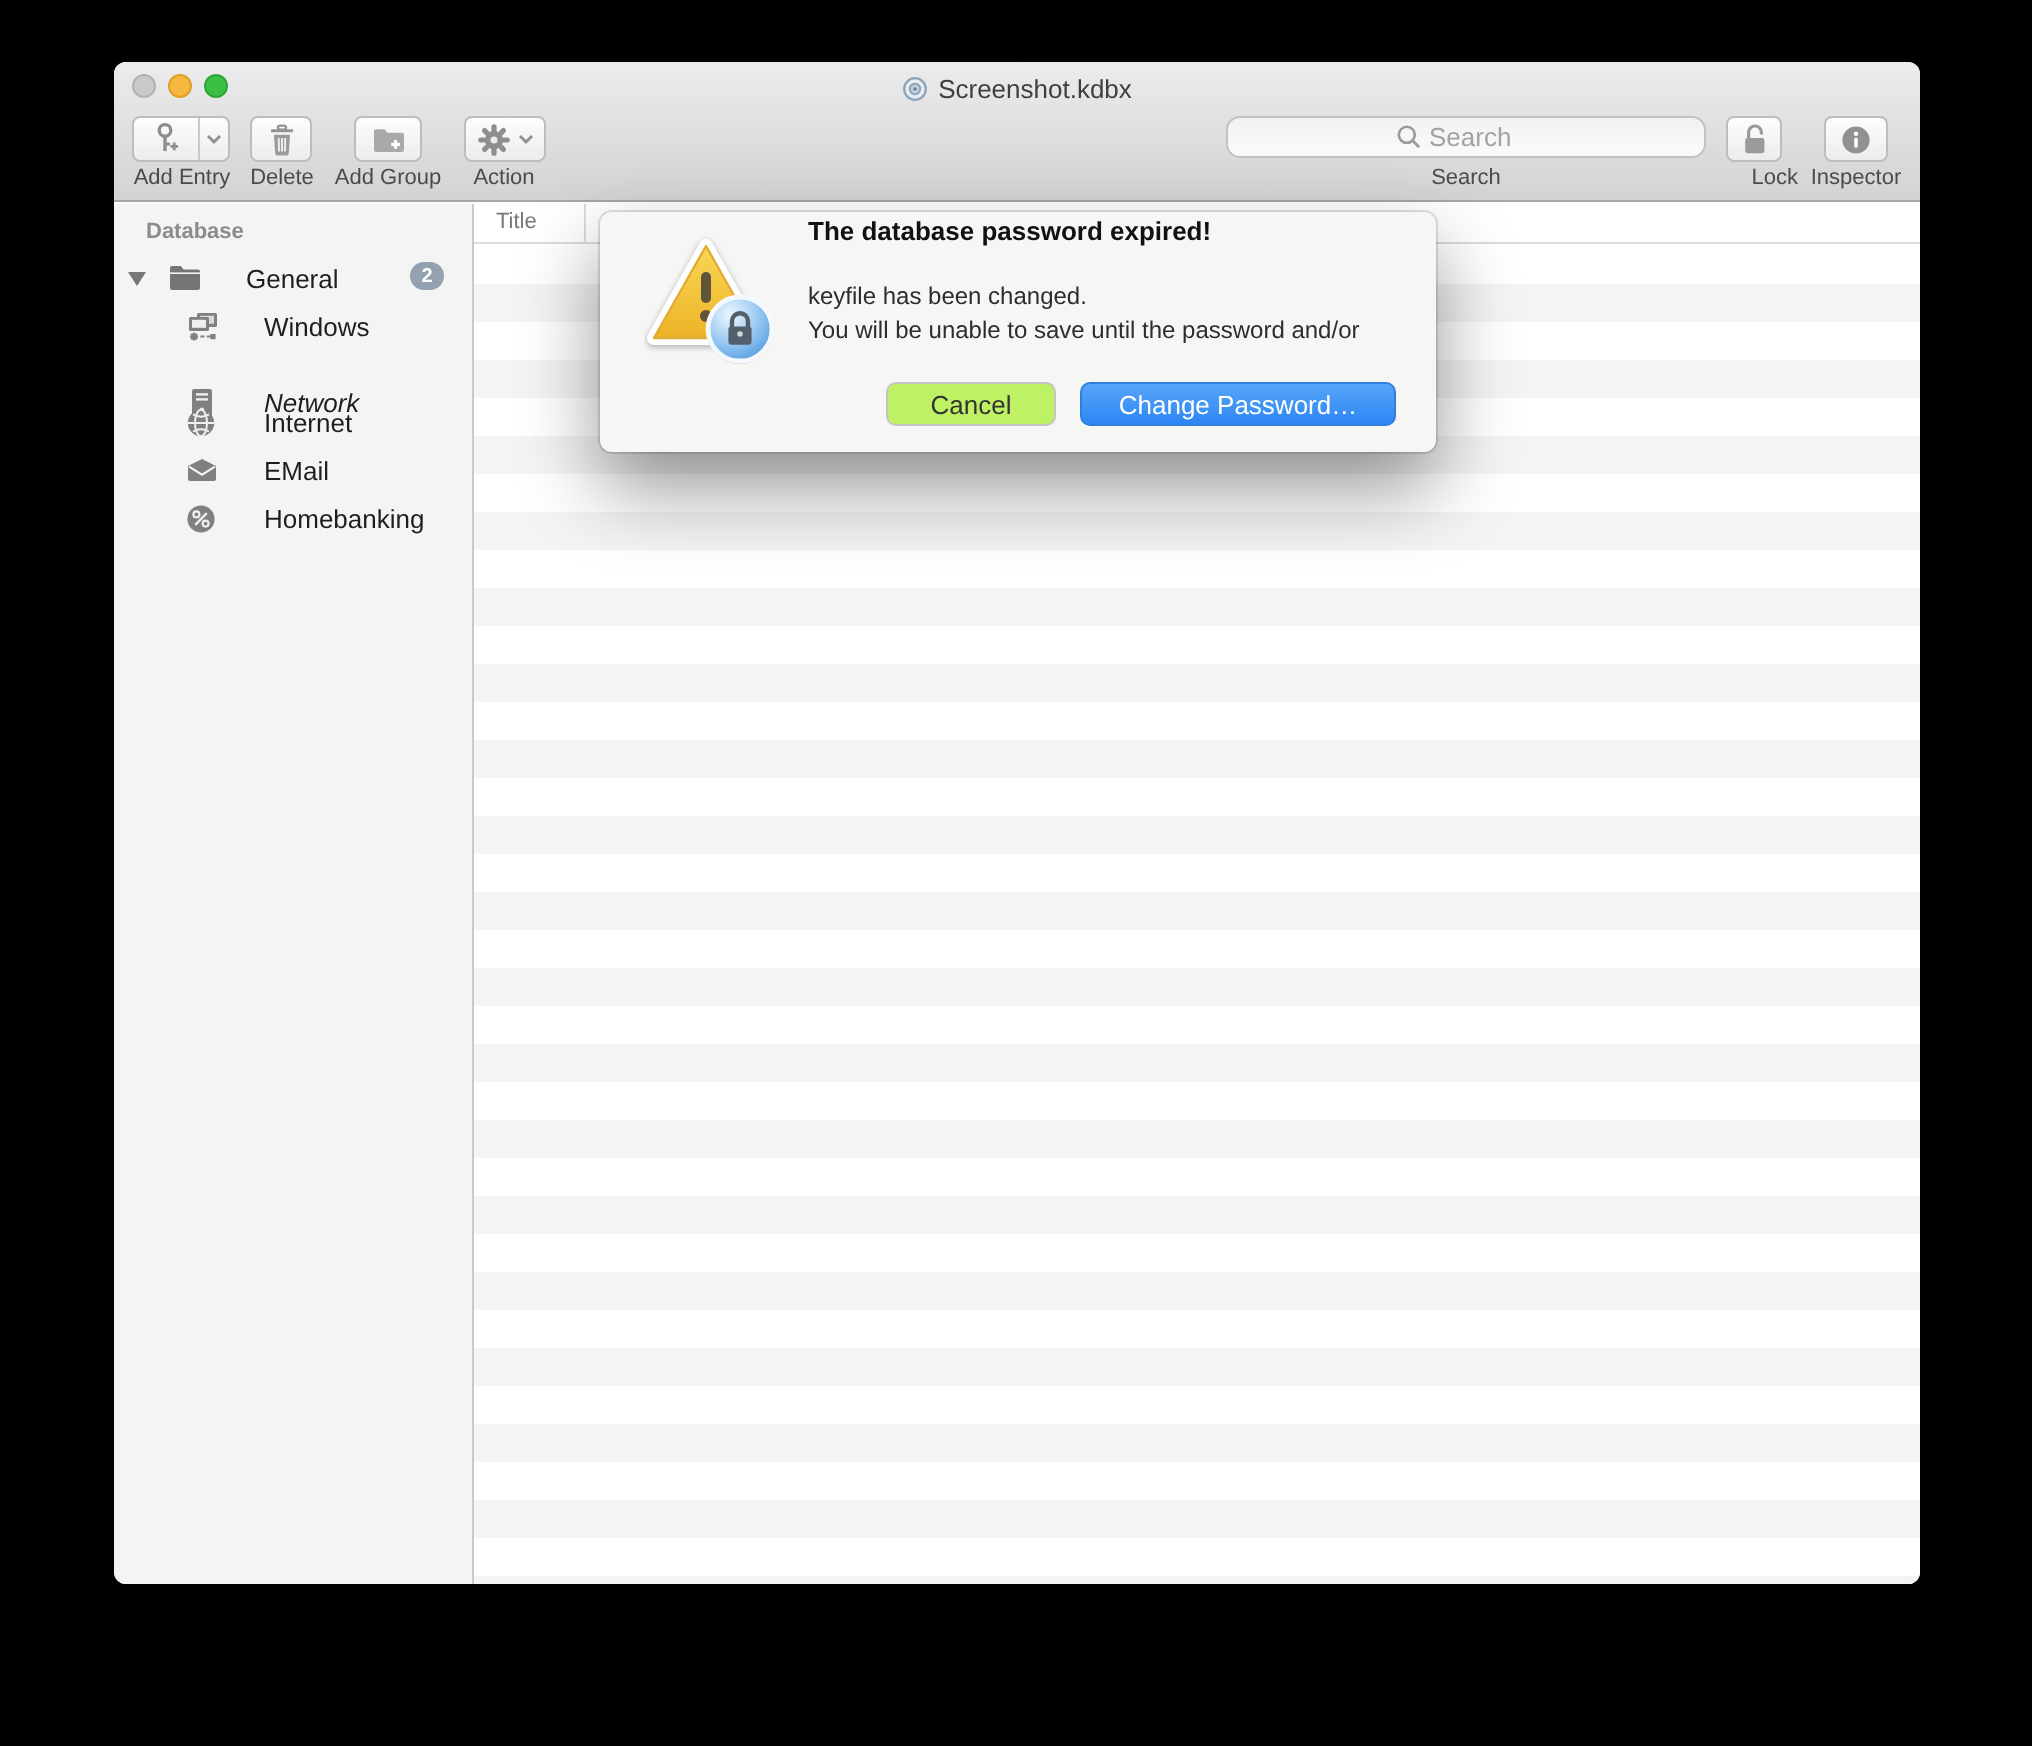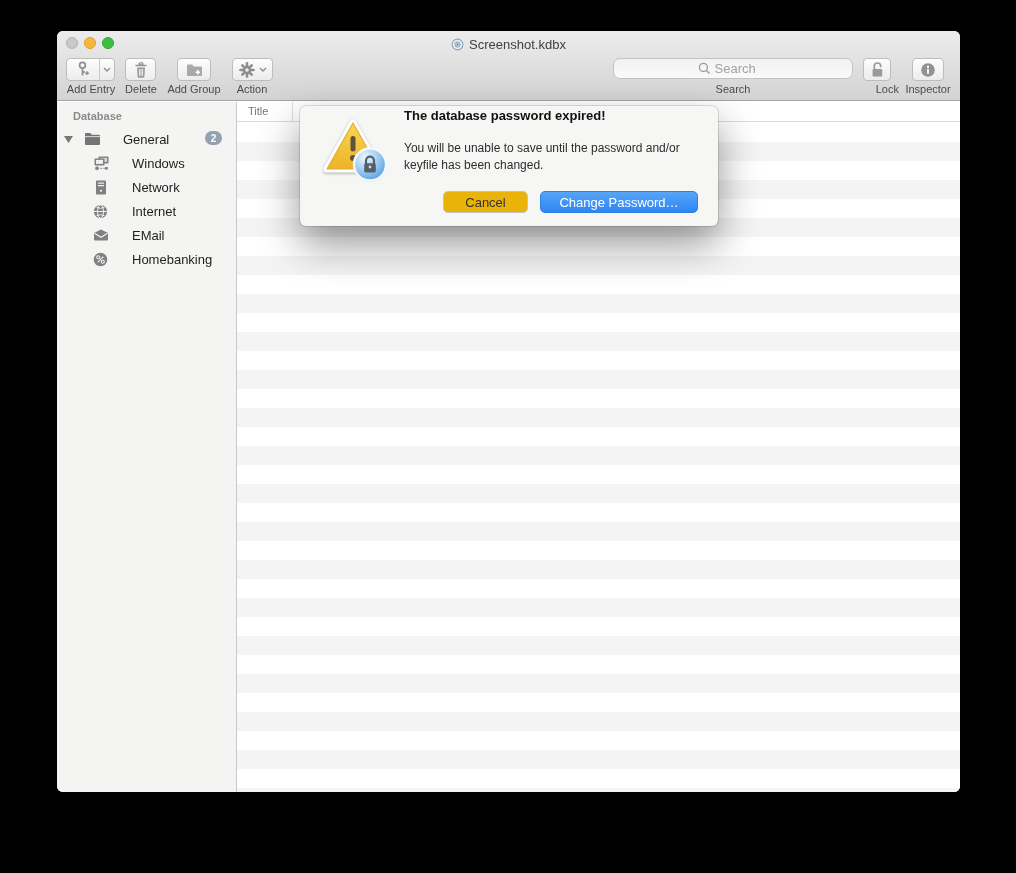--- a/index.html
+++ b/index.html
@@ -90,21 +90,21 @@
     box-shadow:0 0 0 1px rgba(0,0,0,.12), 0 18px 40px rgba(0,0,0,.42);
   }
   .alert-icon { position:absolute; left:22px; top:10px; width:70px; height:70px; }
   .alert-title { position:absolute; left:104px; top:2px; font-size:13px; font-weight:bold; color:#111; }
   .alert-body  { position:absolute; left:104px; top:34px; font-size:12px; line-height:17px; color:#2d2d2d; }
   .btn {
     position:absolute; top:85px; height:22px; border-radius:5px; font-size:13px;
     display:flex; align-items:center; justify-content:center;
     font-family:"Liberation Sans", sans-serif; cursor:default;
   }
-  .btn-cancel { left:143px; width:85px; background:#eab308; border:1px solid #c4c4c4; color:#333; }
+  .btn-cancel { left:143px; width:85px; background:#bef264; border:1px solid #c4c4c4; color:#333; }
   .btn-confirm {
     left:240px; width:158px; border:1px solid #2f7fe0;
     background:linear-gradient(#57a5f8,#2d86f4); color:#fff;
   }
 
   .ico { display:block; }
 </style>
 </head>
 <body>
 
@@ -240,21 +240,21 @@
           <line x1="4" y1="10.3" x2="4" y2="14.3"></line>
             <line x1="2" y1="12.3" x2="6" y2="12.3"></line>
           <line x1="2.6" y1="10.9" x2="5.4" y2="13.7"></line>
             <line x1="5.4" y1="10.9" x2="2.6" y2="13.7"></line>
         </g>
         <rect x="12.2" y="11" width="2.6" height="2.6" fill="#808080"></rect>
       </svg>
       <span class="lbl" style="position:absolute; left:59px;">Windows</span>
     </div>
 
-    <div class="sb-row" style="top:73px;">
+    <div class="sb-row" style="top:87px;font-style:italic;">
       <svg class="ico" style="position:absolute; left:38px;" width="12" height="15" viewBox="0 0 12 15">
         <rect x="1" y="0.5" width="10" height="14" rx="1" fill="#808080"></rect>
         <line x1="3" y1="3.2" x2="9" y2="3.2" stroke="#efefef" stroke-width="1.2"></line>
         <line x1="3" y1="5.7" x2="9" y2="5.7" stroke="#efefef" stroke-width="1.2"></line>
         <circle cx="6" cy="10.8" r="1.1" fill="#efefef"></circle>
       </svg>
       <span class="lbl" style="position:absolute; left:59px;">Network</span>
     </div>
 
     <div class="sb-row" style="top:97px;">
@@ -318,19 +318,19 @@
     <circle cx="31" cy="42" r="3" fill="#5f5339"></circle>
     <circle cx="48" cy="49" r="17" fill="rgba(0,0,0,0.12)"></circle>
     <circle cx="48" cy="48.5" r="16" fill="url(#blueOrb)" stroke="#f3f9fd" stroke-width="2.4"></circle>
     <path d="M44 48 v-3.4 a4 4 0 0 1 8 0 V48" fill="none" stroke="#545f6b" stroke-width="2.2"></path>
     <rect x="42.2" y="47.2" width="11.6" height="9.2" rx="1.6" fill="#545f6b"></rect>
     <circle cx="48" cy="51" r="1.4" fill="#cfd6dc"></circle>
   </svg>
 
   <div class="alert-title">The database password expired!</div>
   <div class="alert-body">
+    <div>keyfile has been changed.</div>
     <div>You will be unable to save until the password and/or</div>
-    <div>keyfile has been changed.</div>
   </div>
 
   <div class="btn btn-cancel">Cancel</div>
   <div class="btn btn-confirm">Change Password…</div>
 </div>
 
 </body></html>

